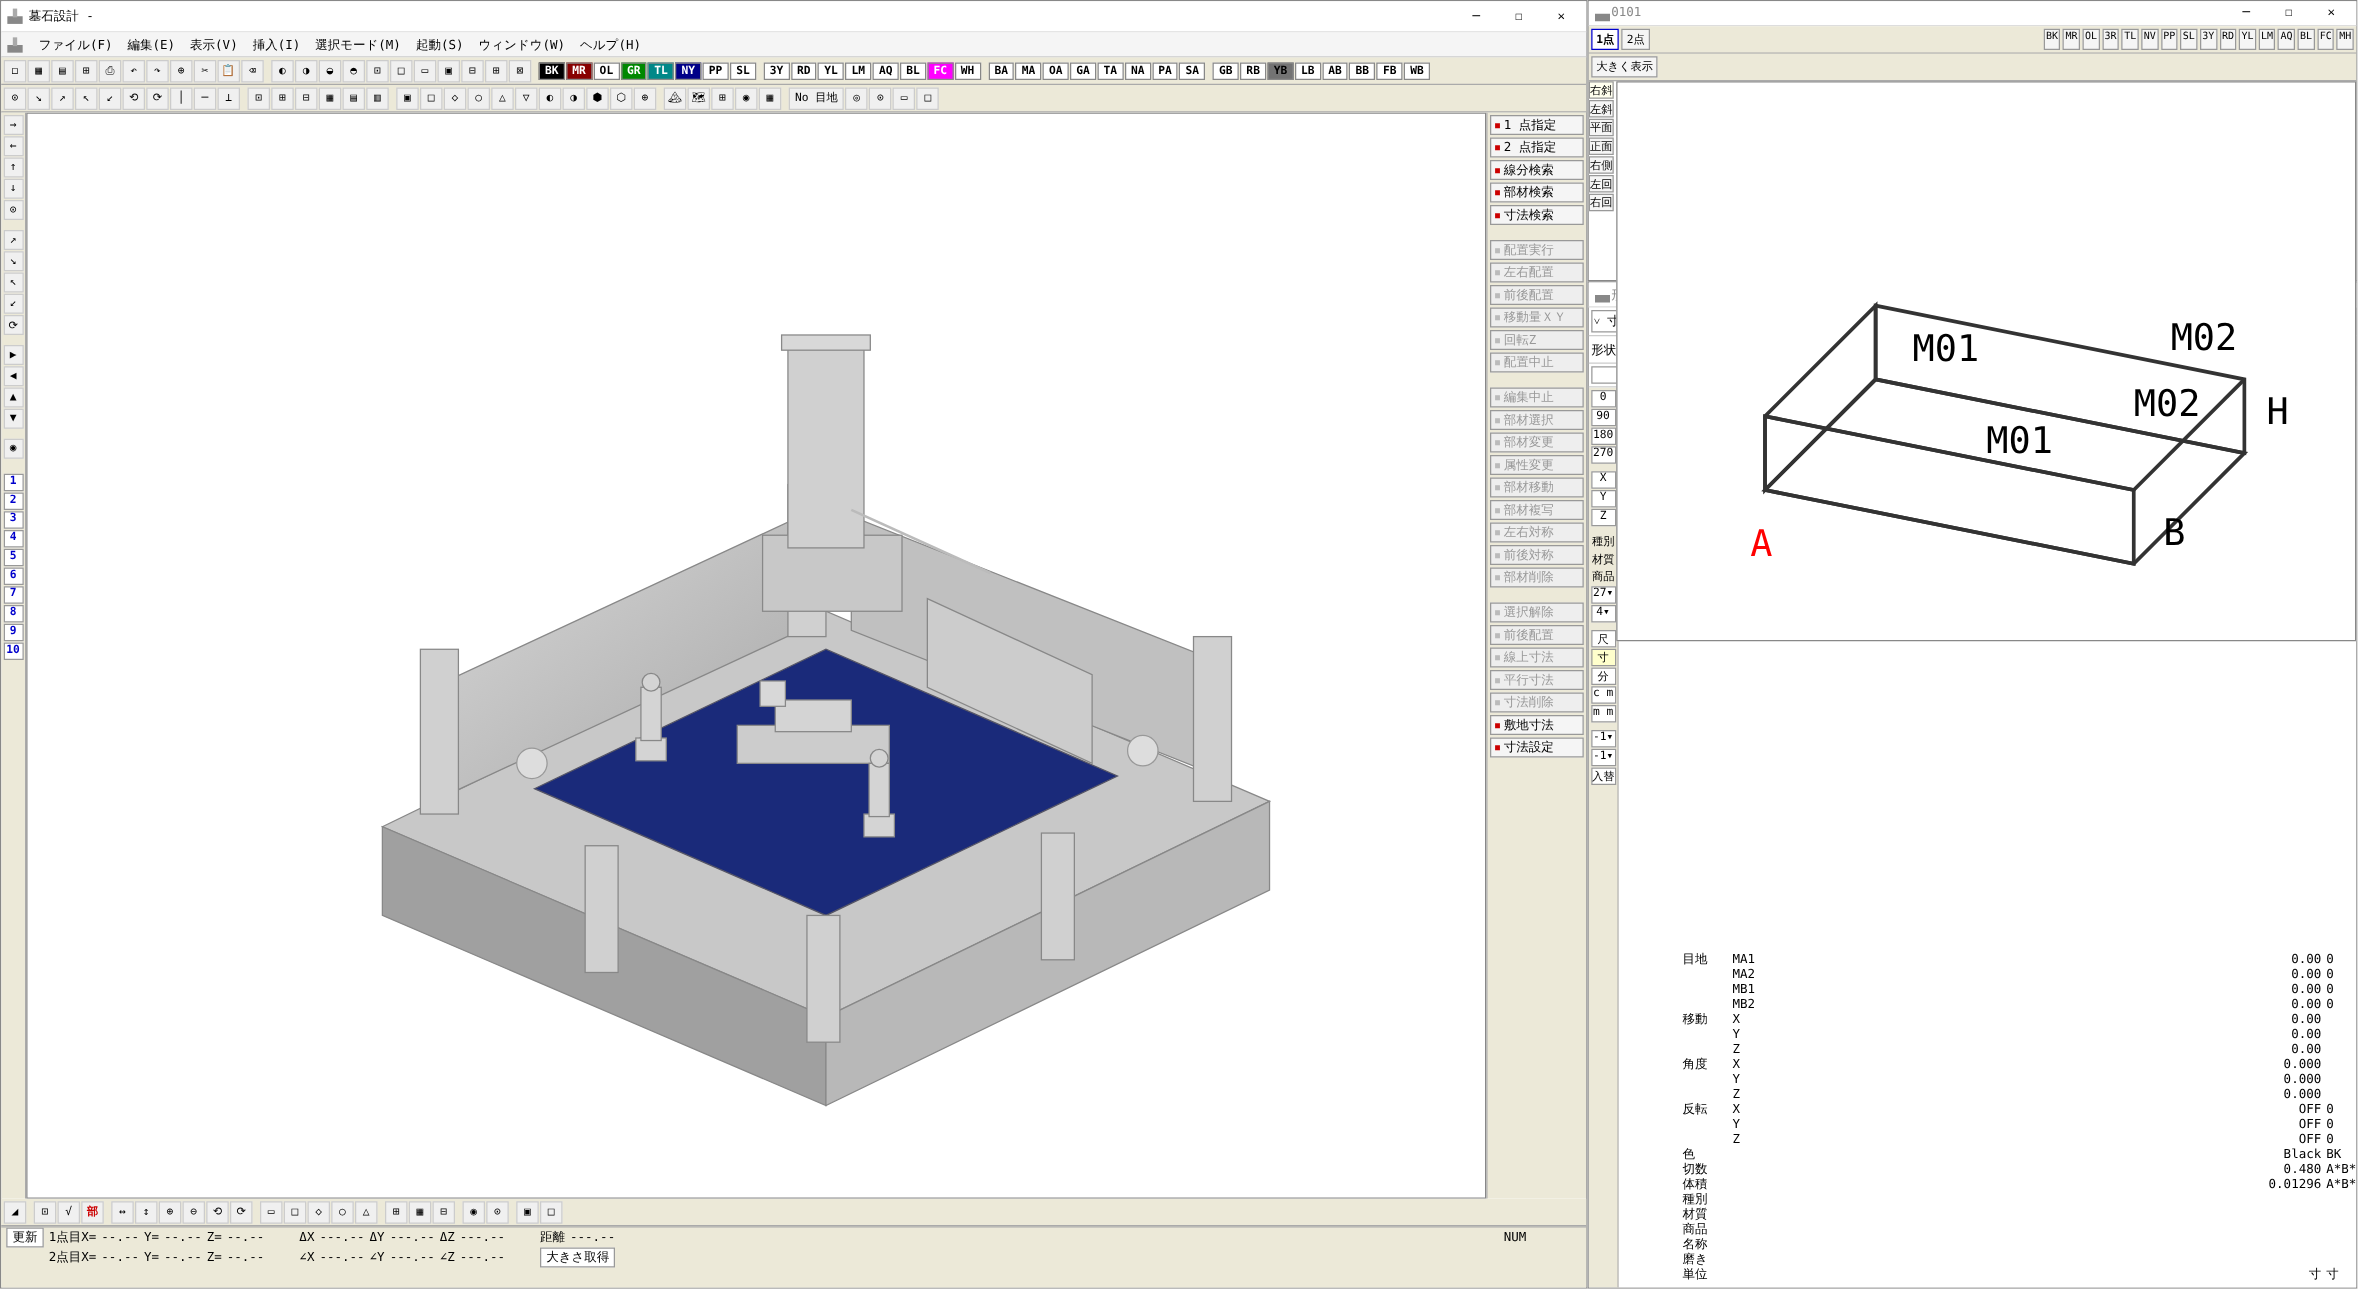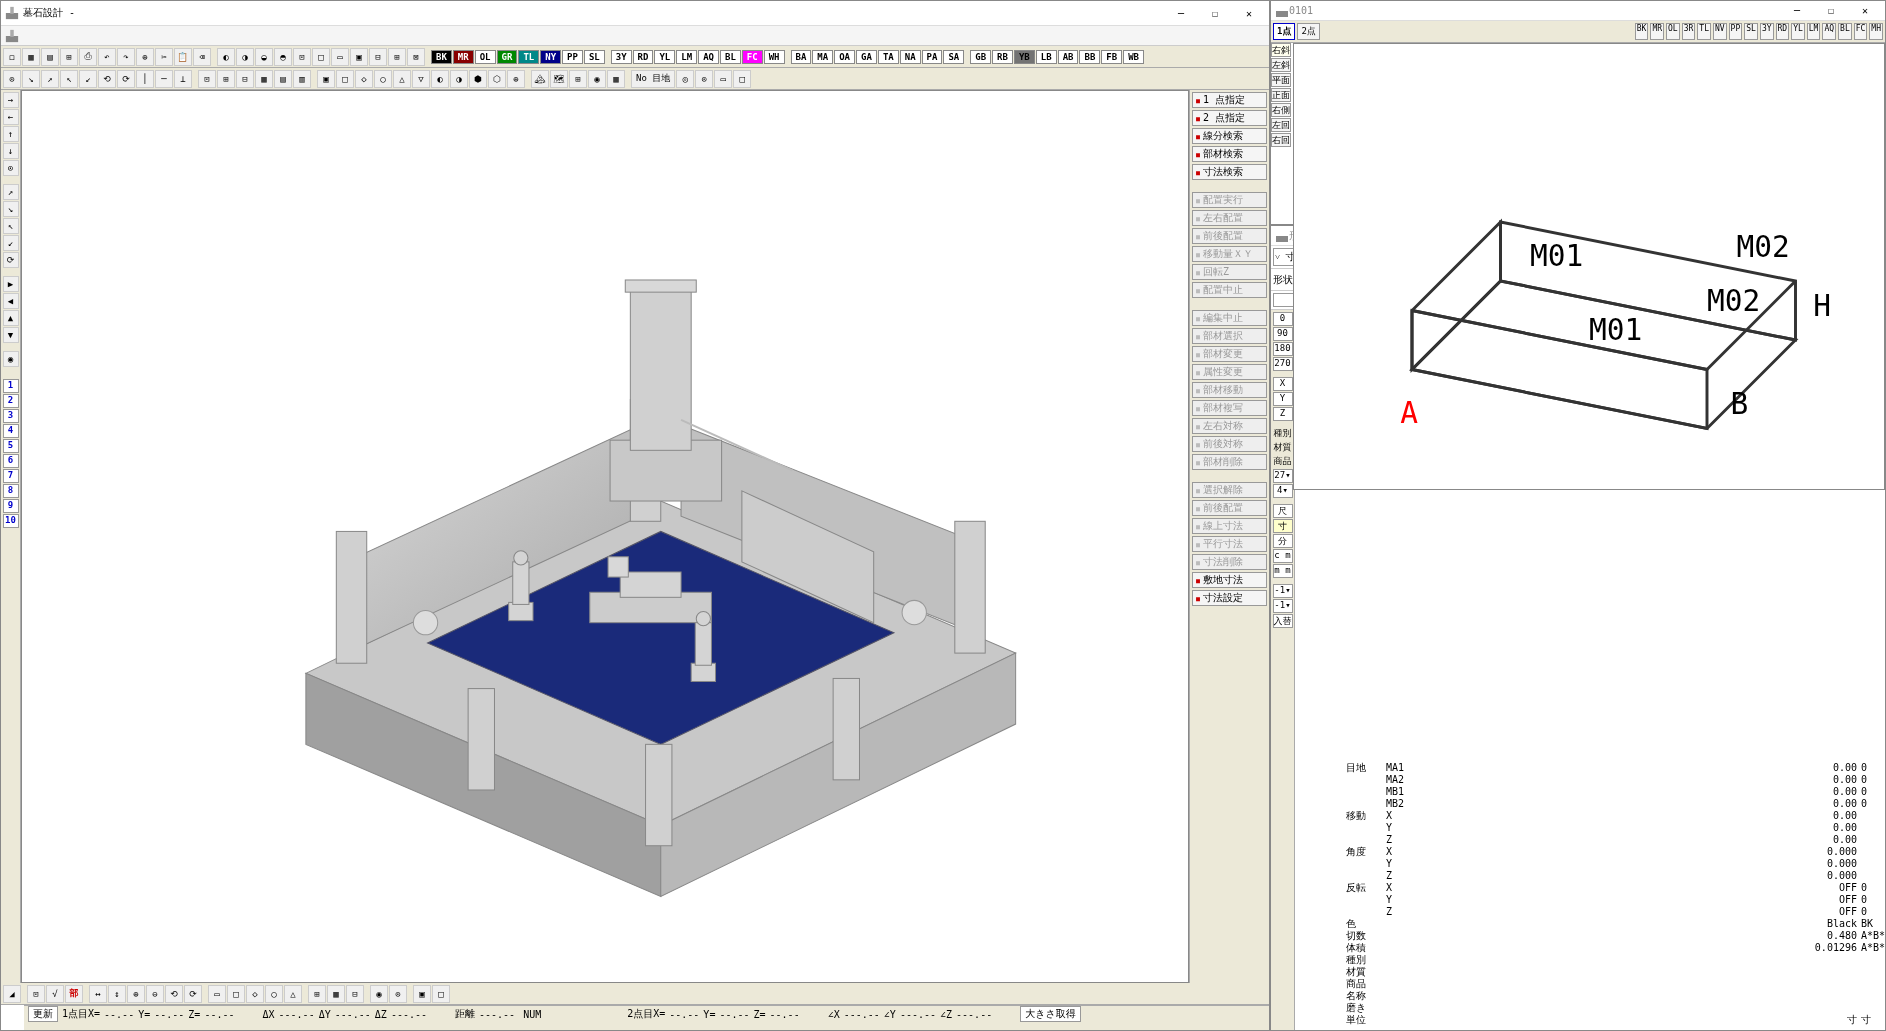--- a/index.html
+++ b/index.html
@@ -26,21 +26,21 @@
 .tool-label.fc { background: #f0f; color: #fff; }
 .tool-label.yb { background: #737373; color: #000; }
 .main-content { flex: 1; display: flex; overflow: hidden; }
 .left-toolbar { width: 20px; background: #ece9d8; border-right: 1px solid #aaa; display: flex; flex-direction: column; gap: 1px; padding: 2px 0; align-items:center;}
 .left-toolbar .tool-btn { width: 16px; height: 16px; }
 .left-toolbar .num-btn { width: 16px; height: 14px; border: 1px solid #999; background: #fff; text-align: center; color: #00c; font-weight:bold; cursor:pointer; font-size:9px;}
 .canvas-area { flex: 1; background: #fff; position: relative; border: 1px solid #888; overflow:hidden;}
 .right-panel { width: 80px; background: #ece9d8; border-left: 1px solid #aaa; padding: 2px; display: flex; flex-direction: column; gap: 2px; }
 .panel-btn { height: 16px; border: 1px solid #999; background: #f5f5f5; display: flex; align-items: center; padding: 0 2px; cursor: pointer; white-space:nowrap; font-size:9px;}
 .panel-btn.disabled { color: #999; background: #eee; }
-.status-bar { height: 25px; background: #ece9d8; border-top: 1px solid #aaa; display: flex; flex-direction: row; font-size:9px;margin-left:23px;}
+.status-bar { height: 49px; background: #ece9d8; border-top: 1px solid #aaa; display: flex; flex-direction: column; font-size:9px;}
 .status-row { display: flex; align-items: center; gap: 4px; padding: 0 4px; height: 16px; }
 .status-btn { border: 1px solid #999; padding: 0 4px; background: #fff; cursor:pointer;}
 .secondary-windows { flex: 1; display: flex; flex-direction: column; }
 .sub-window { border: 1px solid #888; background: #fff; display: flex; flex-direction: column; }
 .sub-titlebar { height: 20px; background: #fff; display: flex; align-items: center; padding: 0 4px; border-bottom: 1px solid #ddd; }
 .sub-titlebar .title { flex: 1; color: #888; }
 .sub-toolbar { background: #ece9d8; padding: 2px; display: flex; gap: 2px; flex-wrap: wrap; border-bottom: 1px solid #aaa;}
 .sub-toolbar .small-btn { border: 1px solid #999; background: #f5f5f5; padding: 1px 3px; cursor: pointer; font-size:9px;}
 .sub-toolbar .small-btn.active { background: #fff; border-color:#00c; font-weight:bold;}
 .preview-3d { flex: 1; background: #fff; position: relative; border: 1px solid #888;}
@@ -82,20 +82,30 @@
         <div class="win-btn">─</div>
         <div class="win-btn">☐</div>
         <div class="win-btn close">✕</div>
       </div>
     </div>
     <div class="menubar">
       <svg class="app-icon" viewBox="0 0 16 16">
           <rect x="1" y="8" width="14" height="7" fill="#888"></rect>
           <rect x="6" y="1" width="4" height="8" fill="#aaa"></rect>
         </svg>
+      <div id="menubar-items" style="display: flex;">
+          <span class="menu-item">ファイル(F)</span>
+          <span class="menu-item">編集(E)</span>
+          <span class="menu-item">表示(V)</span>
+          <span class="menu-item">挿入(I)</span>
+          <span class="menu-item">選択モード(M)</span>
+          <span class="menu-item">起動(S)</span>
+          <span class="menu-item">ウィンドウ(W)</span>
+          <span class="menu-item">ヘルプ(H)</span>
+        </div>
     </div>
 
     <div class="toolbar" id="toolbar1">
         <div class="tool-btn">◻</div>
         <div class="tool-btn">▦</div>
         <div class="tool-btn">▤</div>
         <div class="tool-btn">⊞</div>
         <div class="tool-btn">⎙</div>
         <div class="tool-btn">↶</div>
         <div class="tool-btn">↷</div>
@@ -511,20 +521,23 @@
           <span class="small-btn" style="font-size: 8px; padding: 0px 1px;">SL</span>
           <span class="small-btn" style="font-size: 8px; padding: 0px 1px;">3Y</span>
           <span class="small-btn" style="font-size: 8px; padding: 0px 1px;">RD</span>
           <span class="small-btn" style="font-size: 8px; padding: 0px 1px;">YL</span>
           <span class="small-btn" style="font-size: 8px; padding: 0px 1px;">LM</span>
           <span class="small-btn" style="font-size: 8px; padding: 0px 1px;">AQ</span>
           <span class="small-btn" style="font-size: 8px; padding: 0px 1px;">BL</span>
           <span class="small-btn" style="font-size: 8px; padding: 0px 1px;">FC</span>
           <span class="small-btn" style="font-size: 8px; padding: 0px 1px;">MH</span>
         </div>
+        <div class="sub-toolbar" style="width: 100%;">
+          <span class="small-btn">大きく表示</span>
+        </div>
       <div style="flex:1; display:flex;">
         <div class="left-vbar" id="prevvbar">
             <div class="vbtn hl">右斜</div>
             <div class="vbtn">左斜</div>
             <div class="vbtn">平面</div>
             <div class="vbtn">正面</div>
             <div class="vbtn">右側</div>
             <div class="vbtn">左回</div>
             <div class="vbtn">右回</div>
           </div>

